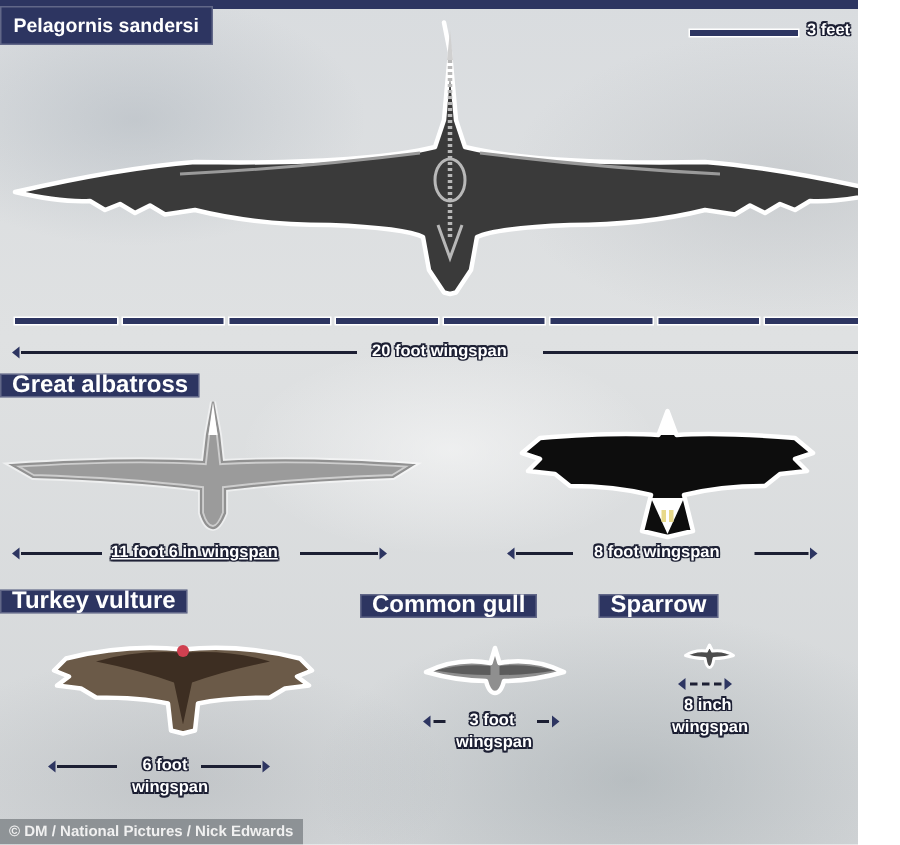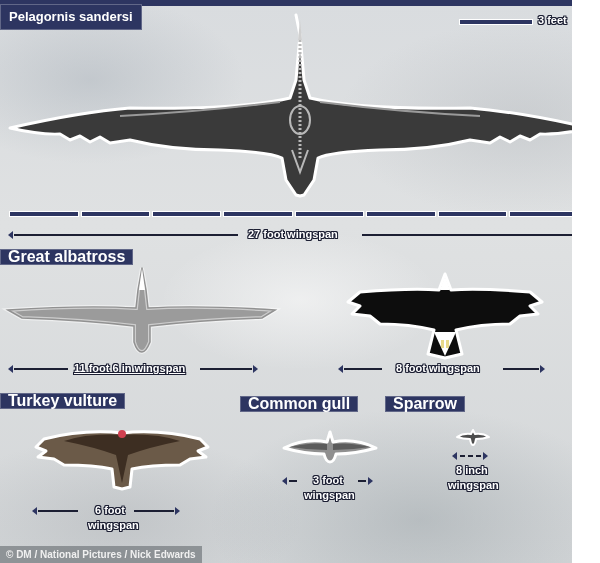--- a/index.html
+++ b/index.html
@@ -65,21 +65,21 @@
     <div class="scale-seg" style="left:153px;width:67px;"></div>
     <div class="scale-seg" style="left:224px;width:68px;"></div>
     <div class="scale-seg" style="left:296px;width:67px;"></div>
     <div class="scale-seg" style="left:367px;width:68px;"></div>
     <div class="scale-seg" style="left:439px;width:67px;"></div>
     <div class="scale-seg" style="left:510px;width:72px;"></div>
   </div>
 
   <div class="arrow-l" style="left:8px;top:231px;"></div>
   <div class="line" style="left:14px;top:234px;width:224px;"></div>
-  <div class="outline-text" style="left:248px;top:228px;">27 foot wingspan</div>
+  <div class="outline-text" style="left:248px;top:228px;">20 foot wingspan</div>
   <div class="line" style="left:362px;top:234px;width:222px;"></div>
   <div class="arrow-r" style="left:585px;top:231px;"></div>
 
   <div class="label" style="left:0;top:249px;">Great albatross</div>
   <svg style="left:0;top:260px;" width="290" height="100" viewBox="0 0 290 100">
     <path d="M142 8 L146 30 L148 48 Q200 45 275 50 L262 58 Q200 60 150 66 L150 82 Q146 92 142 92 Q137 92 134 82 L134 66 Q84 60 22 58 L8 50 Q84 45 136 48 L138 30 Z" fill="#9b9b9b" stroke="#222" stroke-width="1.5"></path>
     <path d="M142 8 L146 30 L148 48 Q200 45 275 50 L262 58 Q200 60 150 66 L150 82 Q146 92 142 92 Q137 92 134 82 L134 66 Q84 60 22 58 L8 50 Q84 45 136 48 L138 30 Z" fill="none" stroke="#fff" stroke-width="4" opacity="0.5" transform="translate(0,0)"></path>
     <path d="M142 8 L145 30 L139 30 Z" fill="#fff"></path>
   </svg>
   <div class="arrow-l" style="left:8px;top:365px;"></div>
@@ -120,21 +120,21 @@
     <path d="M10 17 Q30 12 47 14 L47 20 Q28 20 10 17 Z" fill="#5c5c5c"></path>
     <path d="M90 17 Q70 12 53 14 L53 20 Q72 20 90 17 Z" fill="#5c5c5c"></path>
   </svg>
   <div class="arrow-l" style="left:282px;top:477px;"></div>
   <div class="dash" style="left:289px;top:480px;width:8px;"></div>
   <div class="outline-text" style="left:313px;top:474px;">3 foot</div>
   <div class="outline-text" style="left:304px;top:489px;">wingspan</div>
   <div class="dash" style="left:358px;top:480px;width:8px;"></div>
   <div class="arrow-r" style="left:368px;top:477px;"></div>
 
-  <div class="label" style="left:385px;top:396px;">Sparrow</div>
+  <div class="label" style="left:399px;top:396px;">Sparrow</div>
   <svg style="left:455px;top:428px;" width="36" height="20" viewBox="0 0 36 20">
     <path d="M18 2 L20 6 Q28 5 34 9 Q28 11 21 11 Q20 17 18 17 Q16 17 15 11 Q8 11 2 9 Q8 5 16 6 Z" fill="#4d4d4d" stroke="#fff" stroke-width="2" stroke-linejoin="round"></path>
   </svg>
   <div class="arrow-l" style="left:452px;top:452px;"></div>
   <div class="dash" style="left:460px;top:455px;width:5px;"></div>
   <div class="dash" style="left:468px;top:455px;width:5px;"></div>
   <div class="dash" style="left:476px;top:455px;width:5px;"></div>
   <div class="arrow-r" style="left:483px;top:452px;"></div>
   <div class="outline-text" style="left:456px;top:464px;">8 inch</div>
   <div class="outline-text" style="left:448px;top:479px;">wingspan</div>

